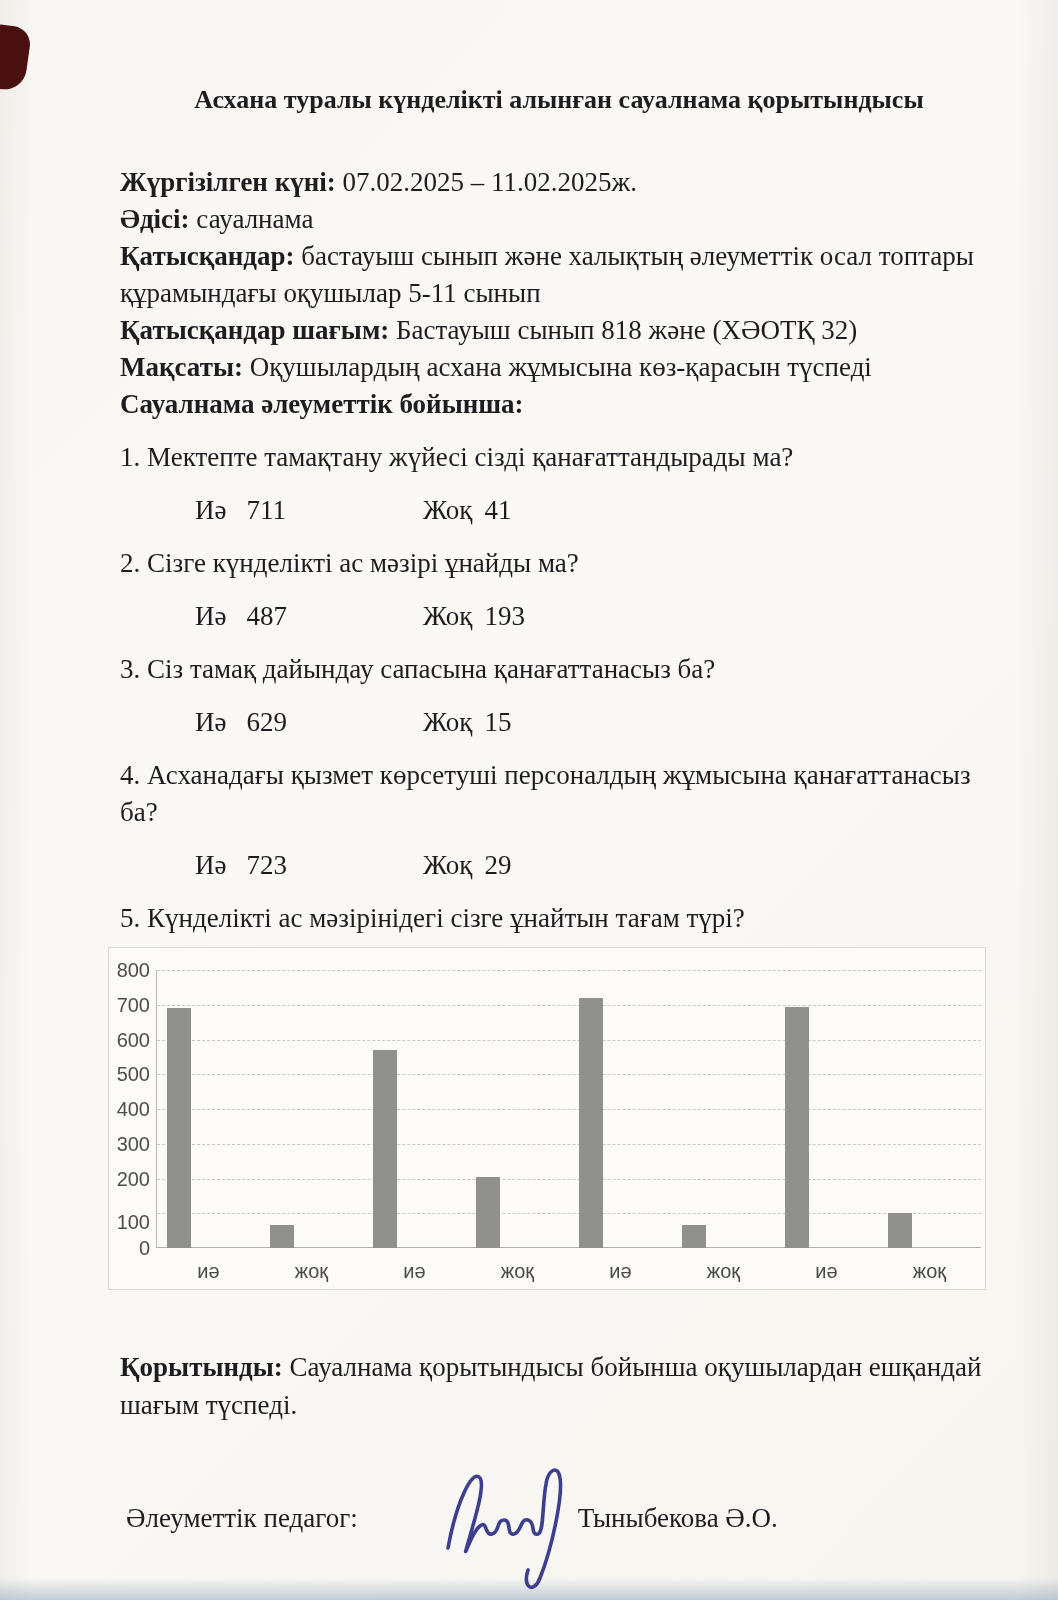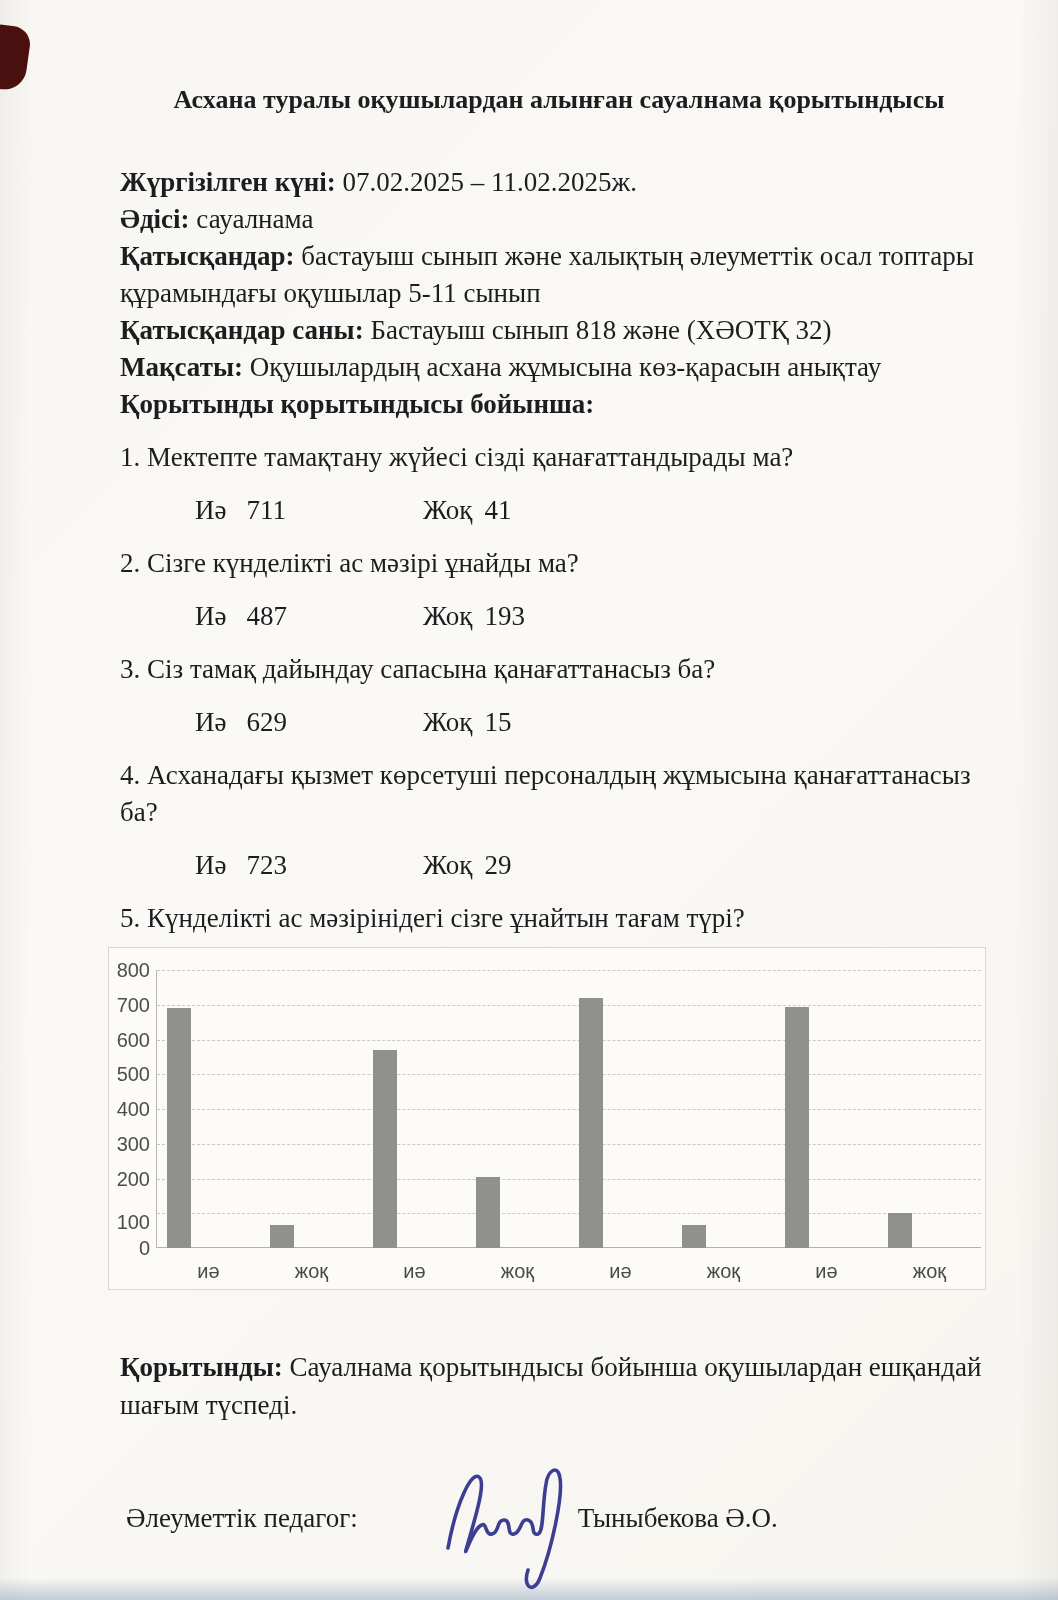--- a/index.html
+++ b/index.html
@@ -85,29 +85,29 @@
 </style>
 </head>
 <body>
 
 <div class="page">
 
   <div class="corner-mark" style="background: rgb(74, 16, 16);"></div>
 
   <div class="content">
 
-    <p class="title">Асхана туралы оқушылардан алынған сауалнама қорытындысы</p>
+    <p class="title">Асхана туралы күнделікті алынған сауалнама қорытындысы</p>
 
     <div class="meta">
         <p class="meta-line"><span class="b">Жүргізілген күні:</span><span> 07.02.2025 – 11.02.2025ж.</span></p>
         <p class="meta-line"><span class="b">Әдісі:</span><span> сауалнама</span></p>
         <p class="meta-line"><span class="b">Қатысқандар:</span><span> бастауыш сынып және халықтың әлеуметтік осал топтары құрамындағы оқушылар 5-11 сынып</span></p>
-        <p class="meta-line"><span class="b">Қатысқандар саны:</span><span> Бастауыш сынып 818 және (ХӘОТҚ 32)</span></p>
-        <p class="meta-line"><span class="b">Мақсаты:</span><span> Оқушылардың асхана жұмысына көз-қарасын анықтау</span></p>
-        <p class="meta-line"><span class="b">Қорытынды қорытындысы бойынша:</span><span></span></p>
+        <p class="meta-line"><span class="b">Қатысқандар шағым:</span><span> Бастауыш сынып 818 және (ХӘОТҚ 32)</span></p>
+        <p class="meta-line"><span class="b">Мақсаты:</span><span> Оқушылардың асхана жұмысына көз-қарасын түспеді</span></p>
+        <p class="meta-line"><span class="b">Сауалнама әлеуметтік бойынша:</span><span></span></p>
       </div>
 
     <div class="questions">
         <p class="q-text">1. Мектепте тамақтану жүйесі сізді қанағаттандырады ма?</p>
         <div class="q-answers">
           <span class="ans-yes">
             <span>Иә</span>
             <span class="val">711</span>
           </span>
           <span class="ans-no">

